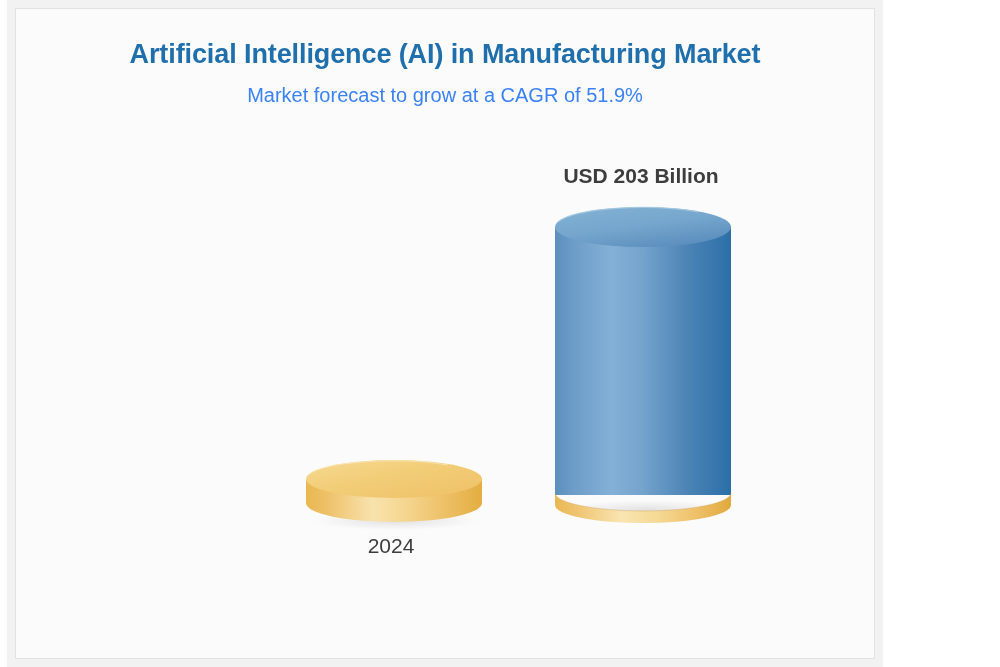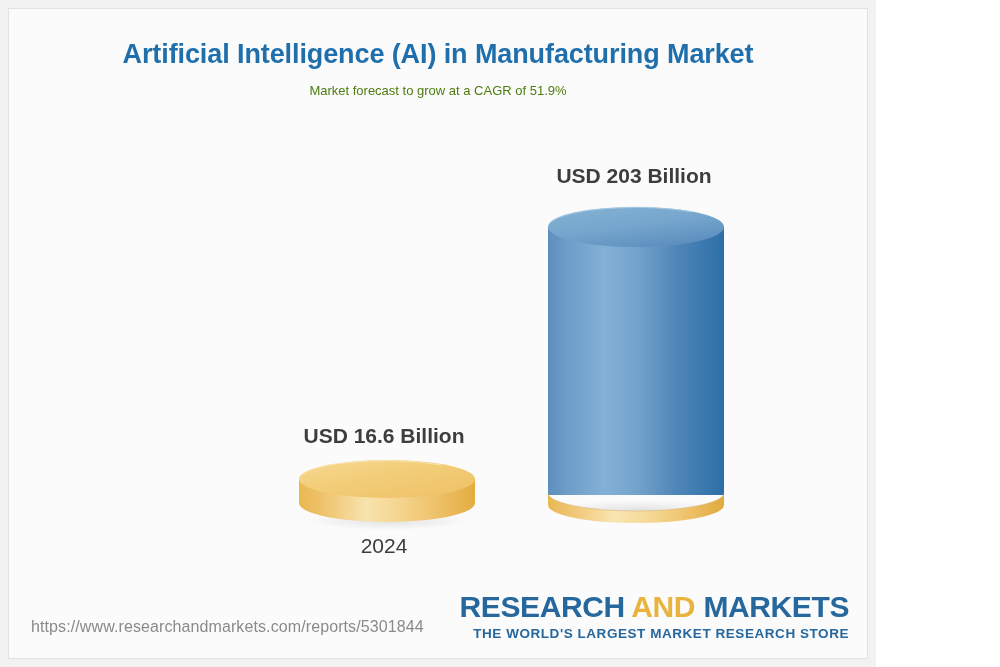--- a/index.html
+++ b/index.html
@@ -17,20 +17,21 @@
   }
 
   
   .infographic {
     position: relative;
     width: 876px;
     height: 667px;
     box-sizing: border-box;
     background: #f2f2f2;
     padding: 8px;
+    margin-left: 7px;
   }
   .canvas {
     position: relative;
     width: 100%;
     height: 100%;
     box-sizing: border-box;
     background: #fbfbfb;
     border: 1px solid #e2e2e2;
     overflow: hidden;
   }
@@ -46,23 +47,23 @@
   .title {
     font-size: 27px;
     font-weight: bold;
     color: #1f6fad;
     letter-spacing: -0.1px;
     line-height: 1.15;
     margin: 0;
   }
   .subtitle {
     margin: 14px 0 0 0;
-    font-size: 13px;
+    font-size: 20px;
     font-weight: normal;
-    color: #4d7c0f;
+    color: #3b82f6;
     line-height: 1.15;
   }
 
   
   .plot {
     position: absolute;
     left: 0;
     top: 0;
     width: 100%;
     height: 100%;
@@ -229,31 +230,22 @@
                    A 88,18 0 0 1 9,288 Z" fill="url(#goldBand30)"></path>
 
           <path d="M 9,288 A 88,18 0 0 0 185,288" fill="none" stroke="#c9913a" stroke-width="0.8" opacity="0.45"></path>
 
           <ellipse cx="97" cy="22" rx="88" ry="20" fill="url(#blueTop30)"></ellipse>
 
           <path d="M 12,17 A 88,20 0 0 1 152,7" fill="none" stroke="#a6c9e2" stroke-width="1.2" opacity="0.8"></path>
         </svg>
       </div>
 
-      <div class="value-label" id="label-2024-value">USD 16.6 Billion</div>
 
       <div class="value-label" id="label-2030-value">USD 203 Billion</div>
 
       <div class="year-label" id="label-2024-year">2024</div>
 
     </div>
 
-    <div class="footer">
-      <div class="source-url">https://www.researchandmarkets.com/reports/5301844</div>
-
-      <div class="logo">
-        <div class="logo-wordmark"><span class="logo-word-blue">RESEARCH</span><span class="logo-word-gold" style="margin: 0px 0.22em;">AND</span><span class="logo-word-blue" style="margin-left: 0.06em;">MARKETS</span></div>
-        <div class="logo-tagline">THE WORLD'S LARGEST MARKET RESEARCH STORE</div>
-      </div>
-    </div>
 
   </div>
 </div>
 
 </body></html>

